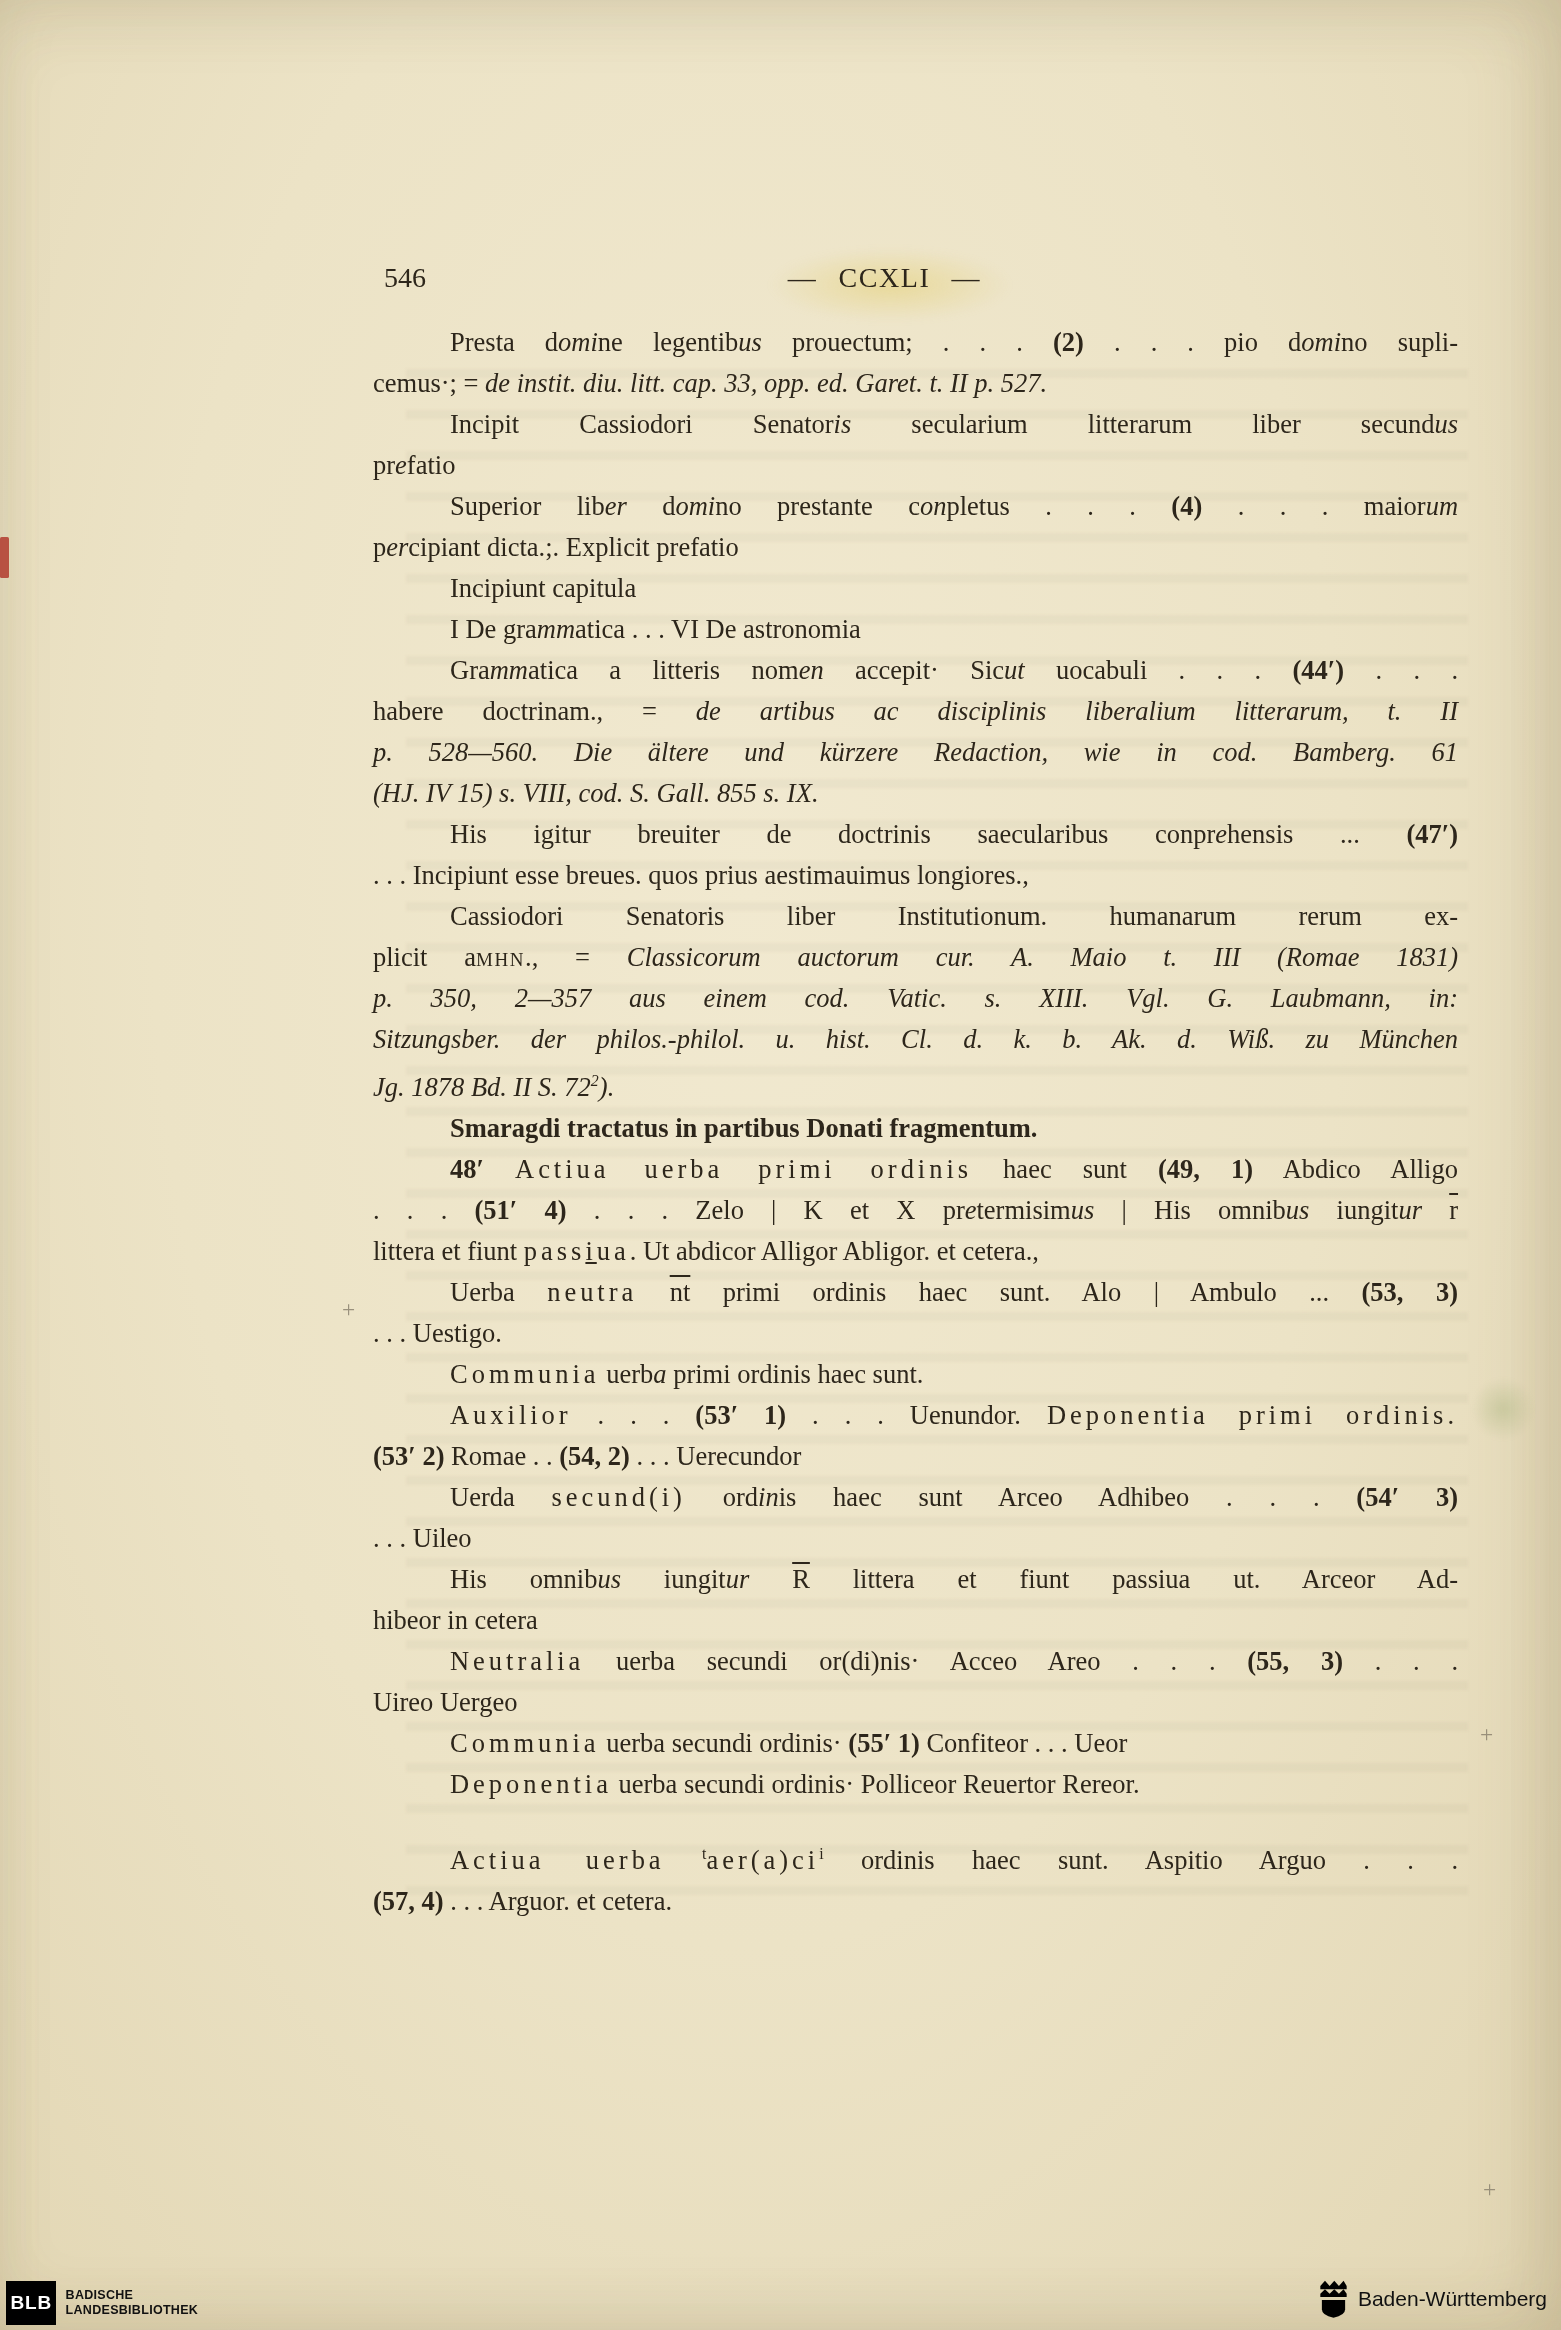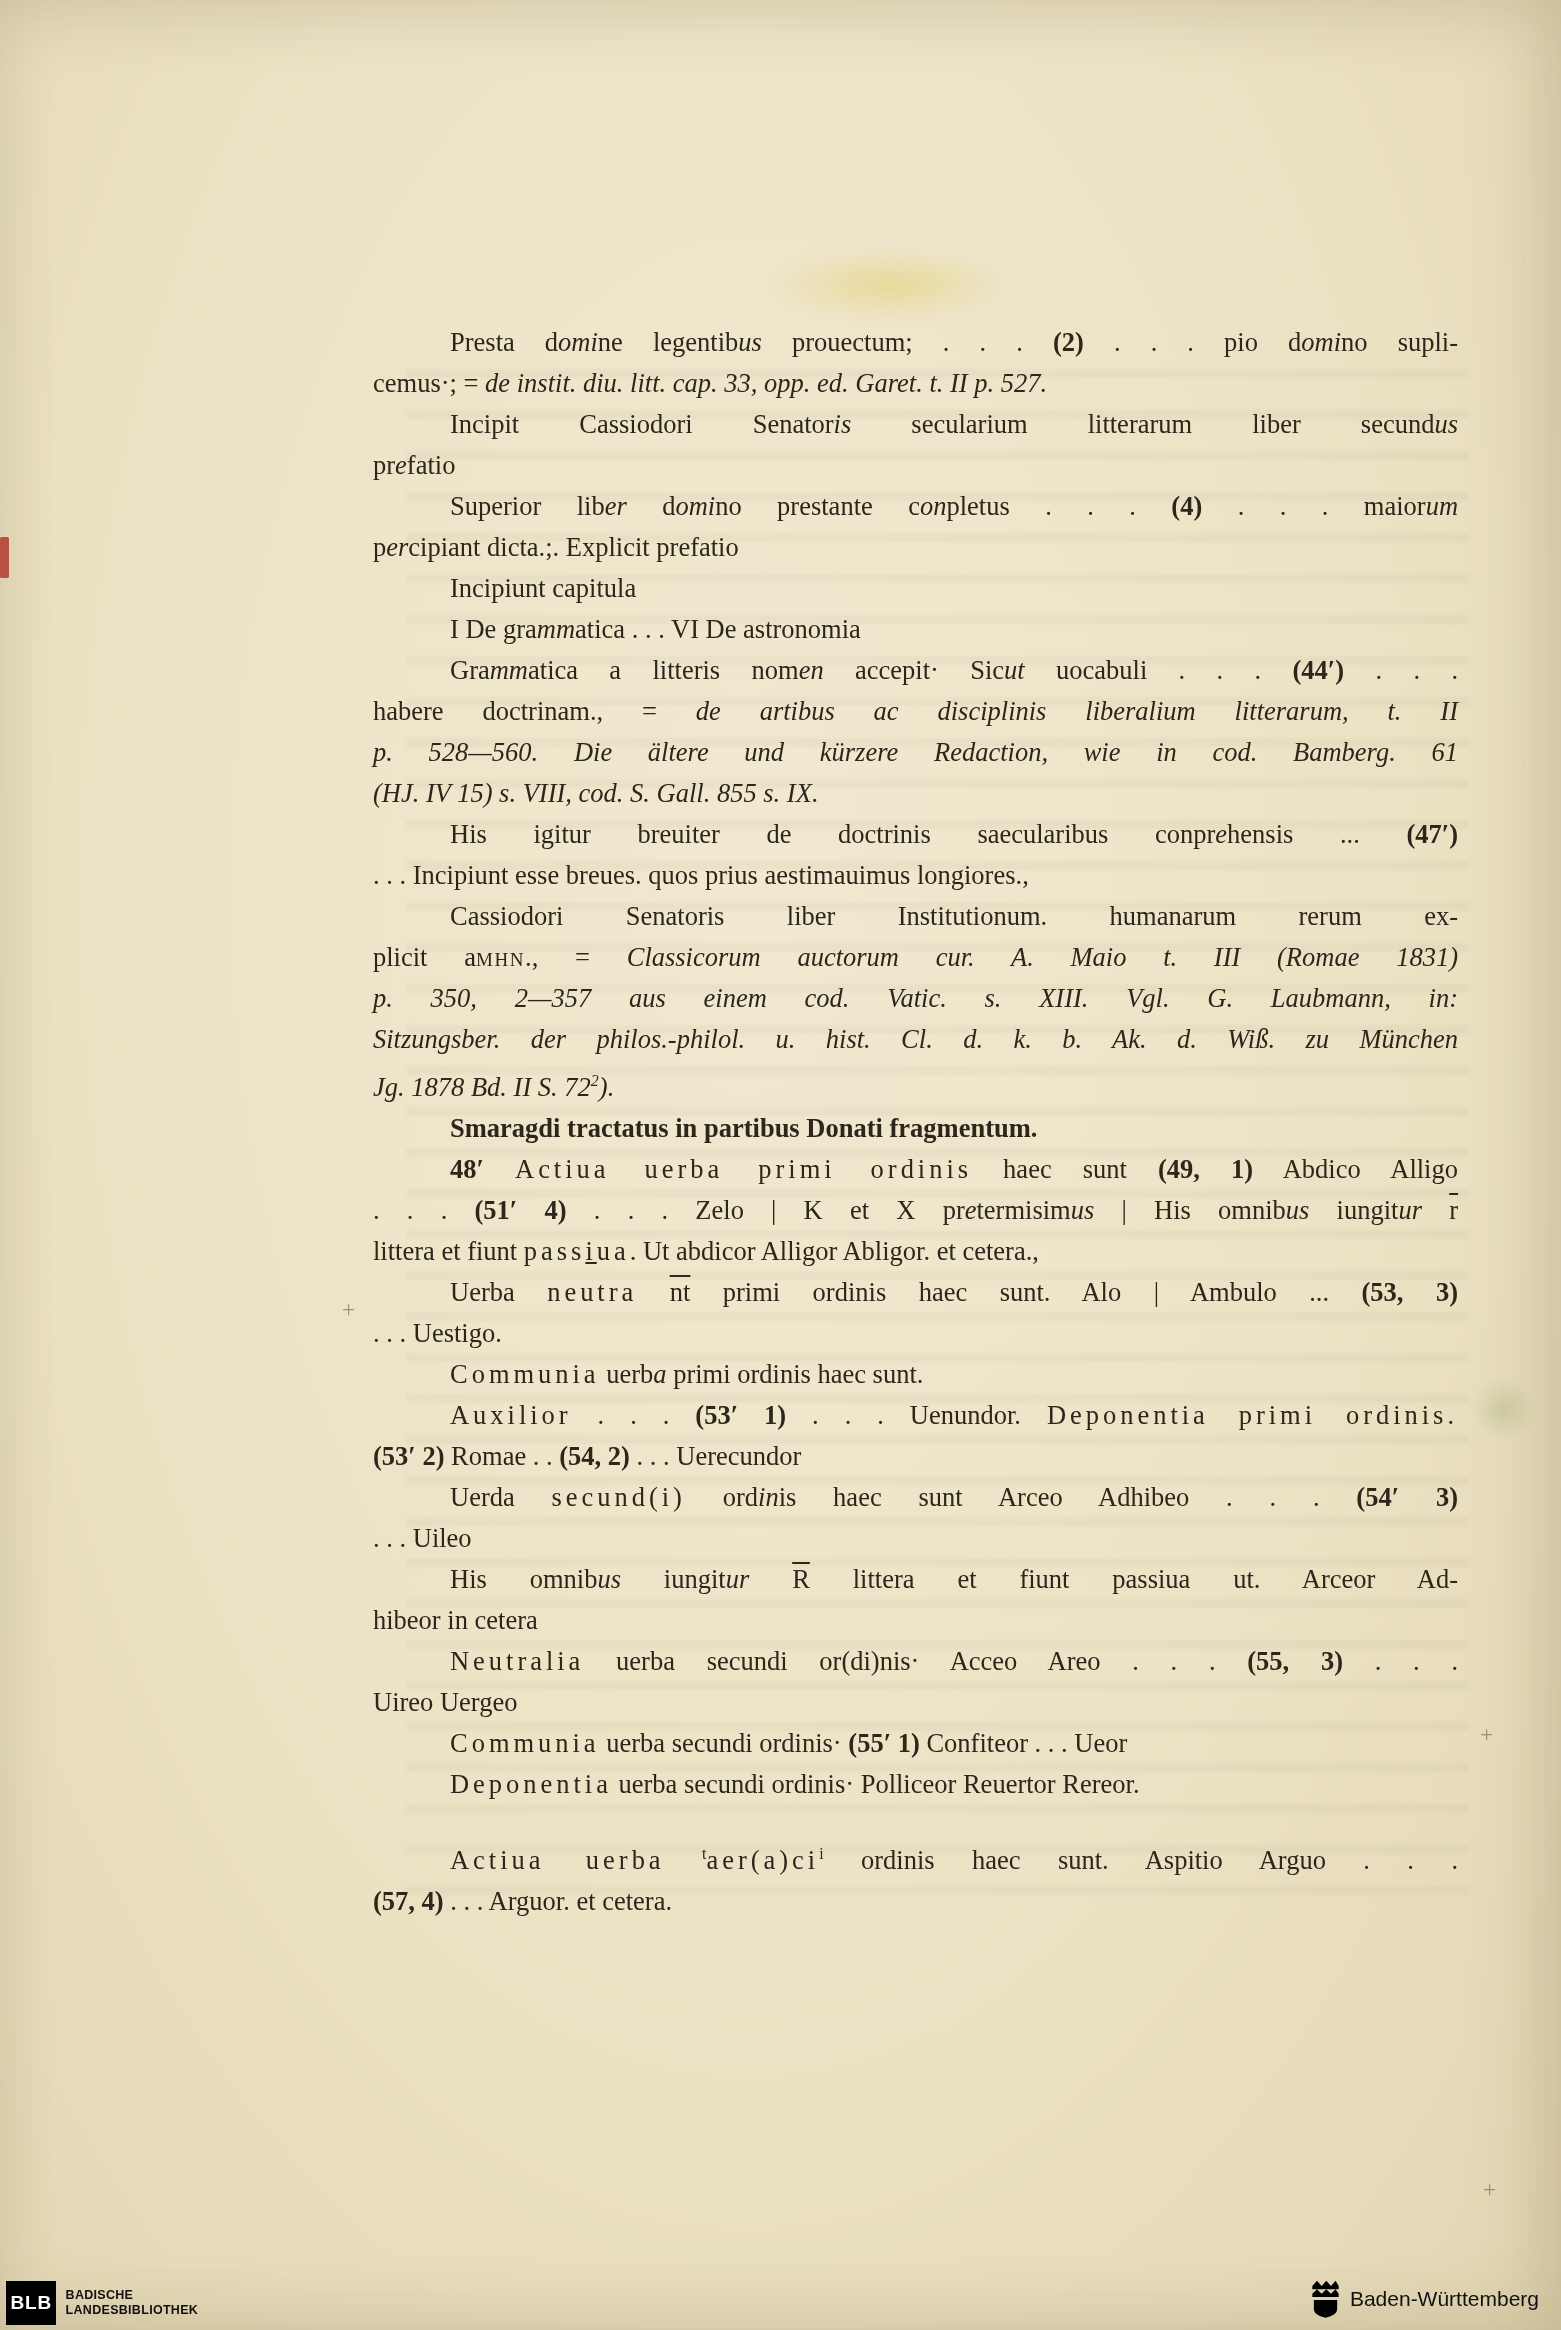--- a/index.html
+++ b/index.html
@@ -39,34 +39,38 @@
   .run-sp{letter-spacing:.15em;}
   .run-sup{font-size:.6em;vertical-align:super;letter-spacing:0;}
   .run-sc{font-variant:small-caps;letter-spacing:.06em;}
   .run-ol{text-decoration:overline;}
   .run-u{text-decoration:underline;}
 
   .footer-left{position:absolute;left:6.2px;bottom:4.7px;display:flex;align-items:center;gap:9.4px;}
   .blb-square{width:50px;height:44px;background:#000;color:#fff;display:flex;align-items:center;justify-content:center;
     font-family:"Liberation Sans", sans-serif;font-weight:bold;font-size:19px;letter-spacing:0.8px;}
   .blb-lines{font-family:"Liberation Sans", sans-serif;font-weight:bold;font-size:12.5px;line-height:1.25;color:#111;letter-spacing:0.3px;}
-  .footer-right{position:absolute;right:22px;bottom:11px;display:flex;align-items:center;gap:9.4px;
+  .footer-right{position:absolute;right:14px;bottom:11px;display:flex;align-items:center;gap:9.4px;
     font-family:"Liberation Sans", sans-serif;font-size:21px;color:#111;}
   .bw-emblem{display:block;}
 </style>
 </head>
 <body>
 
 <div class="sheet">
 
   <div class="ghost"></div>
   <div class="smudge smudge-yellow"></div>
   <div class="smudge smudge-green"></div>
   <div class="red-tick" id="red-tick" style="left: 0px; top: 537px; width: 9.4px; height: 41px; background: rgb(178, 59, 46);"></div>
 
+  <div class="header">
+    <span class="page-number">546</span>
+    <span class="header-text">— CCXLI —</span>
+  </div>
 
   <div class="page-text" id="page-text">
       <div class="para">
         <div class="line justify indent"><span class="run">Presta d</span><span class="run run-i">omi</span><span class="run">ne legentib</span><span class="run run-i">us</span><span class="run"> prouectum; . . . </span><span class="run run-b">(2)</span><span class="run"> . . . pio d</span><span class="run run-i">omi</span><span class="run">no supli-</span></div>
         <div class="line"><span class="run">cemus·; = </span><span class="run run-i">de instit. diu. litt. cap. 33, opp. ed. Garet. t. II p. 527.</span></div>
       </div>
       <div class="para">
         <div class="line justify indent"><span class="run">Incipit Cassiodori Senator</span><span class="run run-i">is</span><span class="run"> secularium litterarum liber secund</span><span class="run run-i">us</span></div>
         <div class="line"><span class="run">pr</span><span class="run run-i">e</span><span class="run">fatio</span></div>
       </div>

